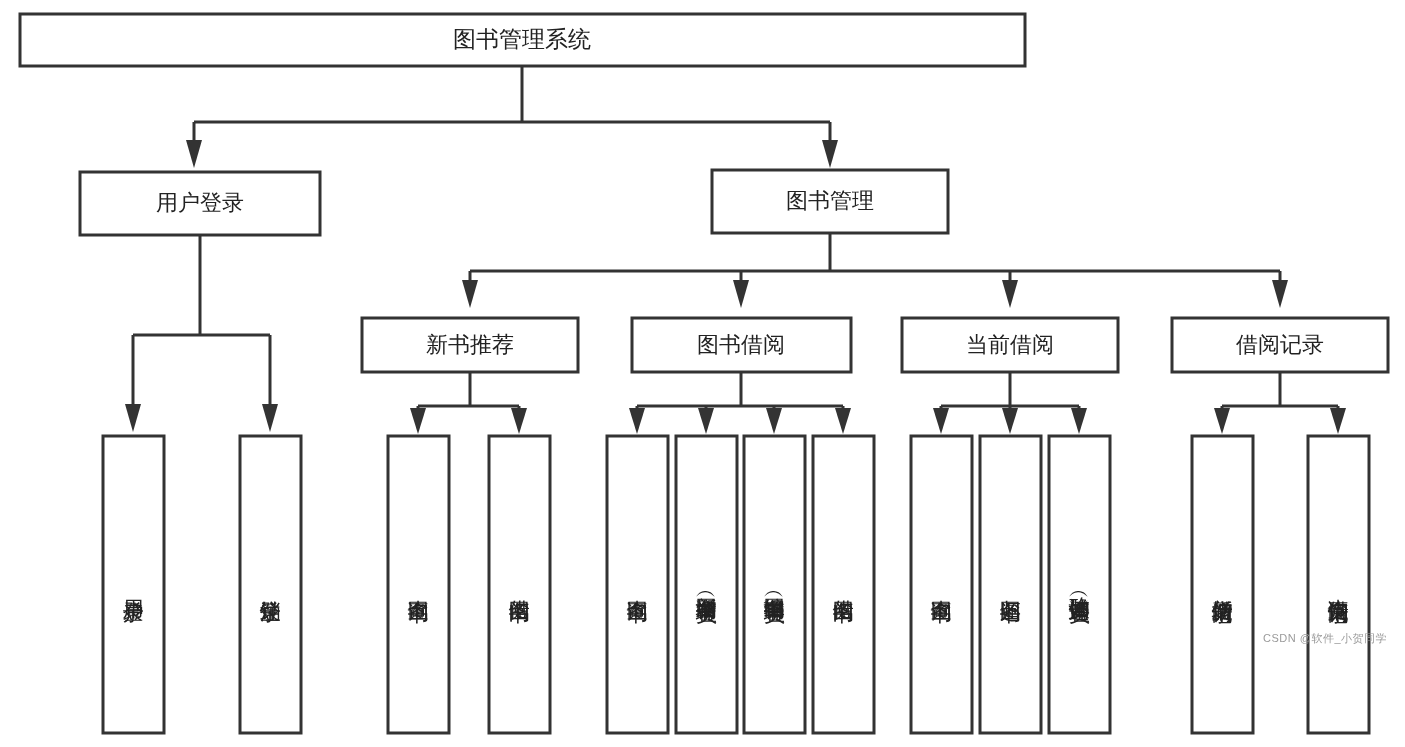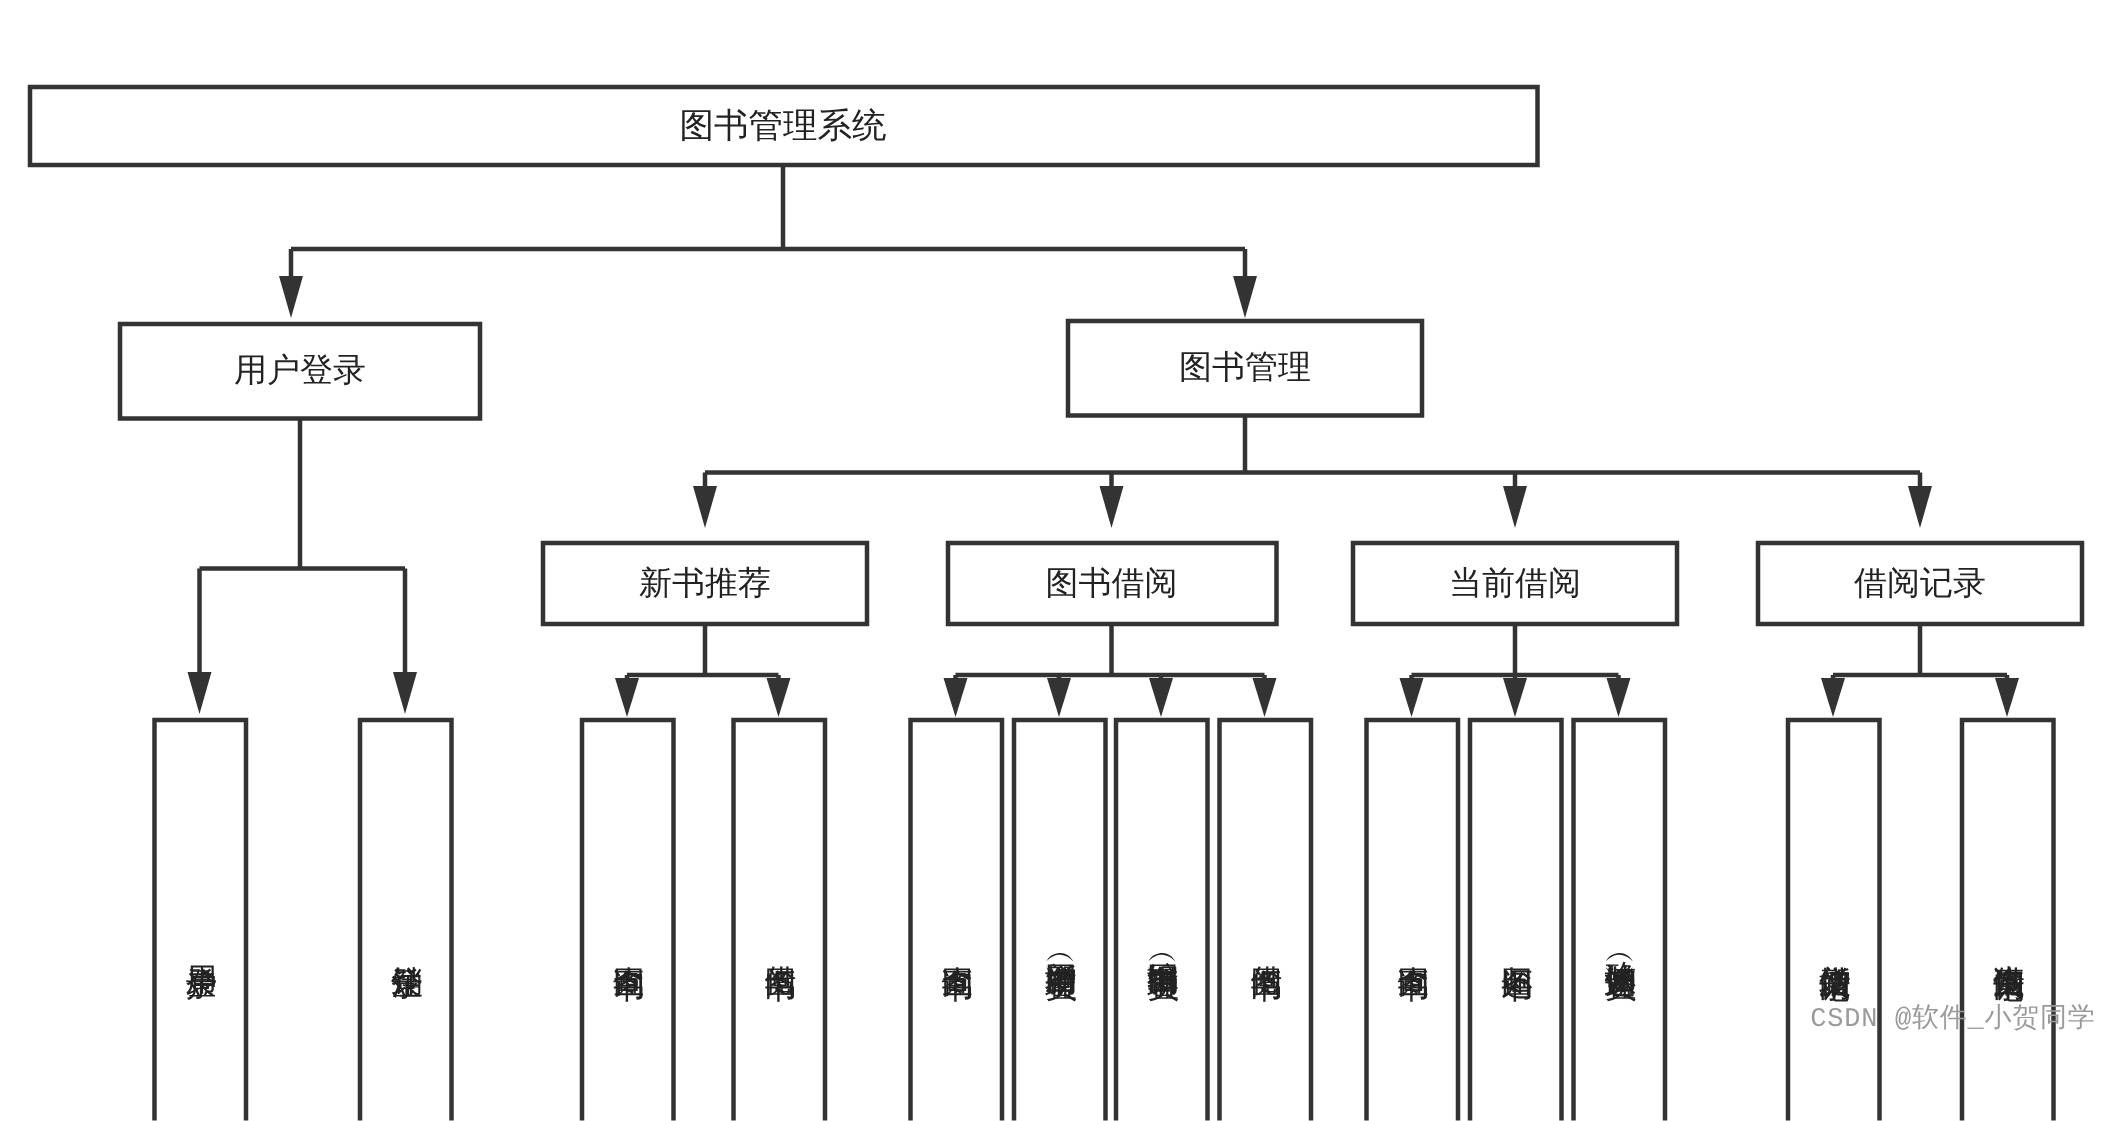--- a/index.html
+++ b/index.html
@@ -13,21 +13,20 @@
     font-family: "Liberation Sans", "DejaVu Sans", sans-serif;
     position: relative;
     overflow: hidden;
   }
   #diagram-root {
     position: absolute;
     left: 0;
     top: 0;
     width: 1405px;
     height: 652px;
-    margin-top: 44px;
   }
   svg.diagram {
     display: block;
     width: 1405px;
     height: 747px;
   }
   .node-box {
     fill: #ffffff;
     stroke: #333333;
     stroke-width: 3;
@@ -69,24 +68,24 @@
     font-family: "Liberation Sans", "DejaVu Sans", sans-serif;
     font-size: 21px;
     line-height: 1.12;
     color: #222222;
     letter-spacing: 1px;
     white-space: nowrap;
     text-align: center;
   }
   .watermark {
     position: absolute;
-    right: 8px;
+    right: 18px;
     bottom: 6px;
-    font-family: Liberation Mono, monospace;
-    font-size: 18px;
+    font-family: Liberation Sans, sans-serif;
+    font-size: 11px;
     color: #9a9a9a;
     letter-spacing: 0.5px;
     white-space: nowrap;
   }
 </style>
 </head>
 <body>
 
 <div id="diagram-root">
 

